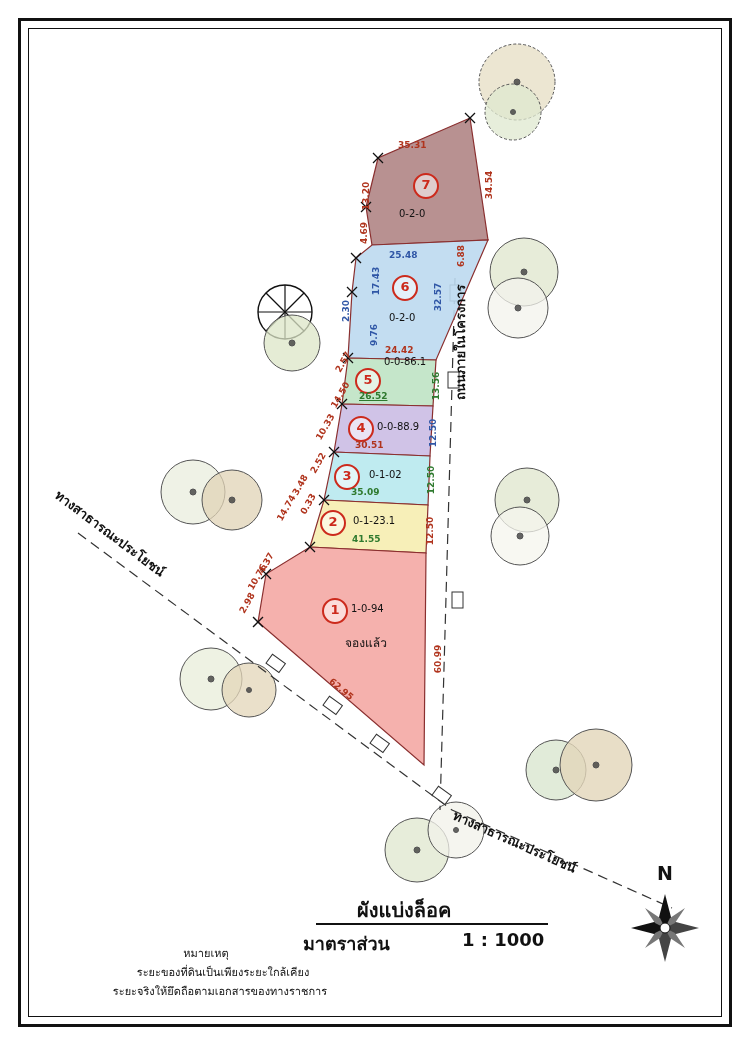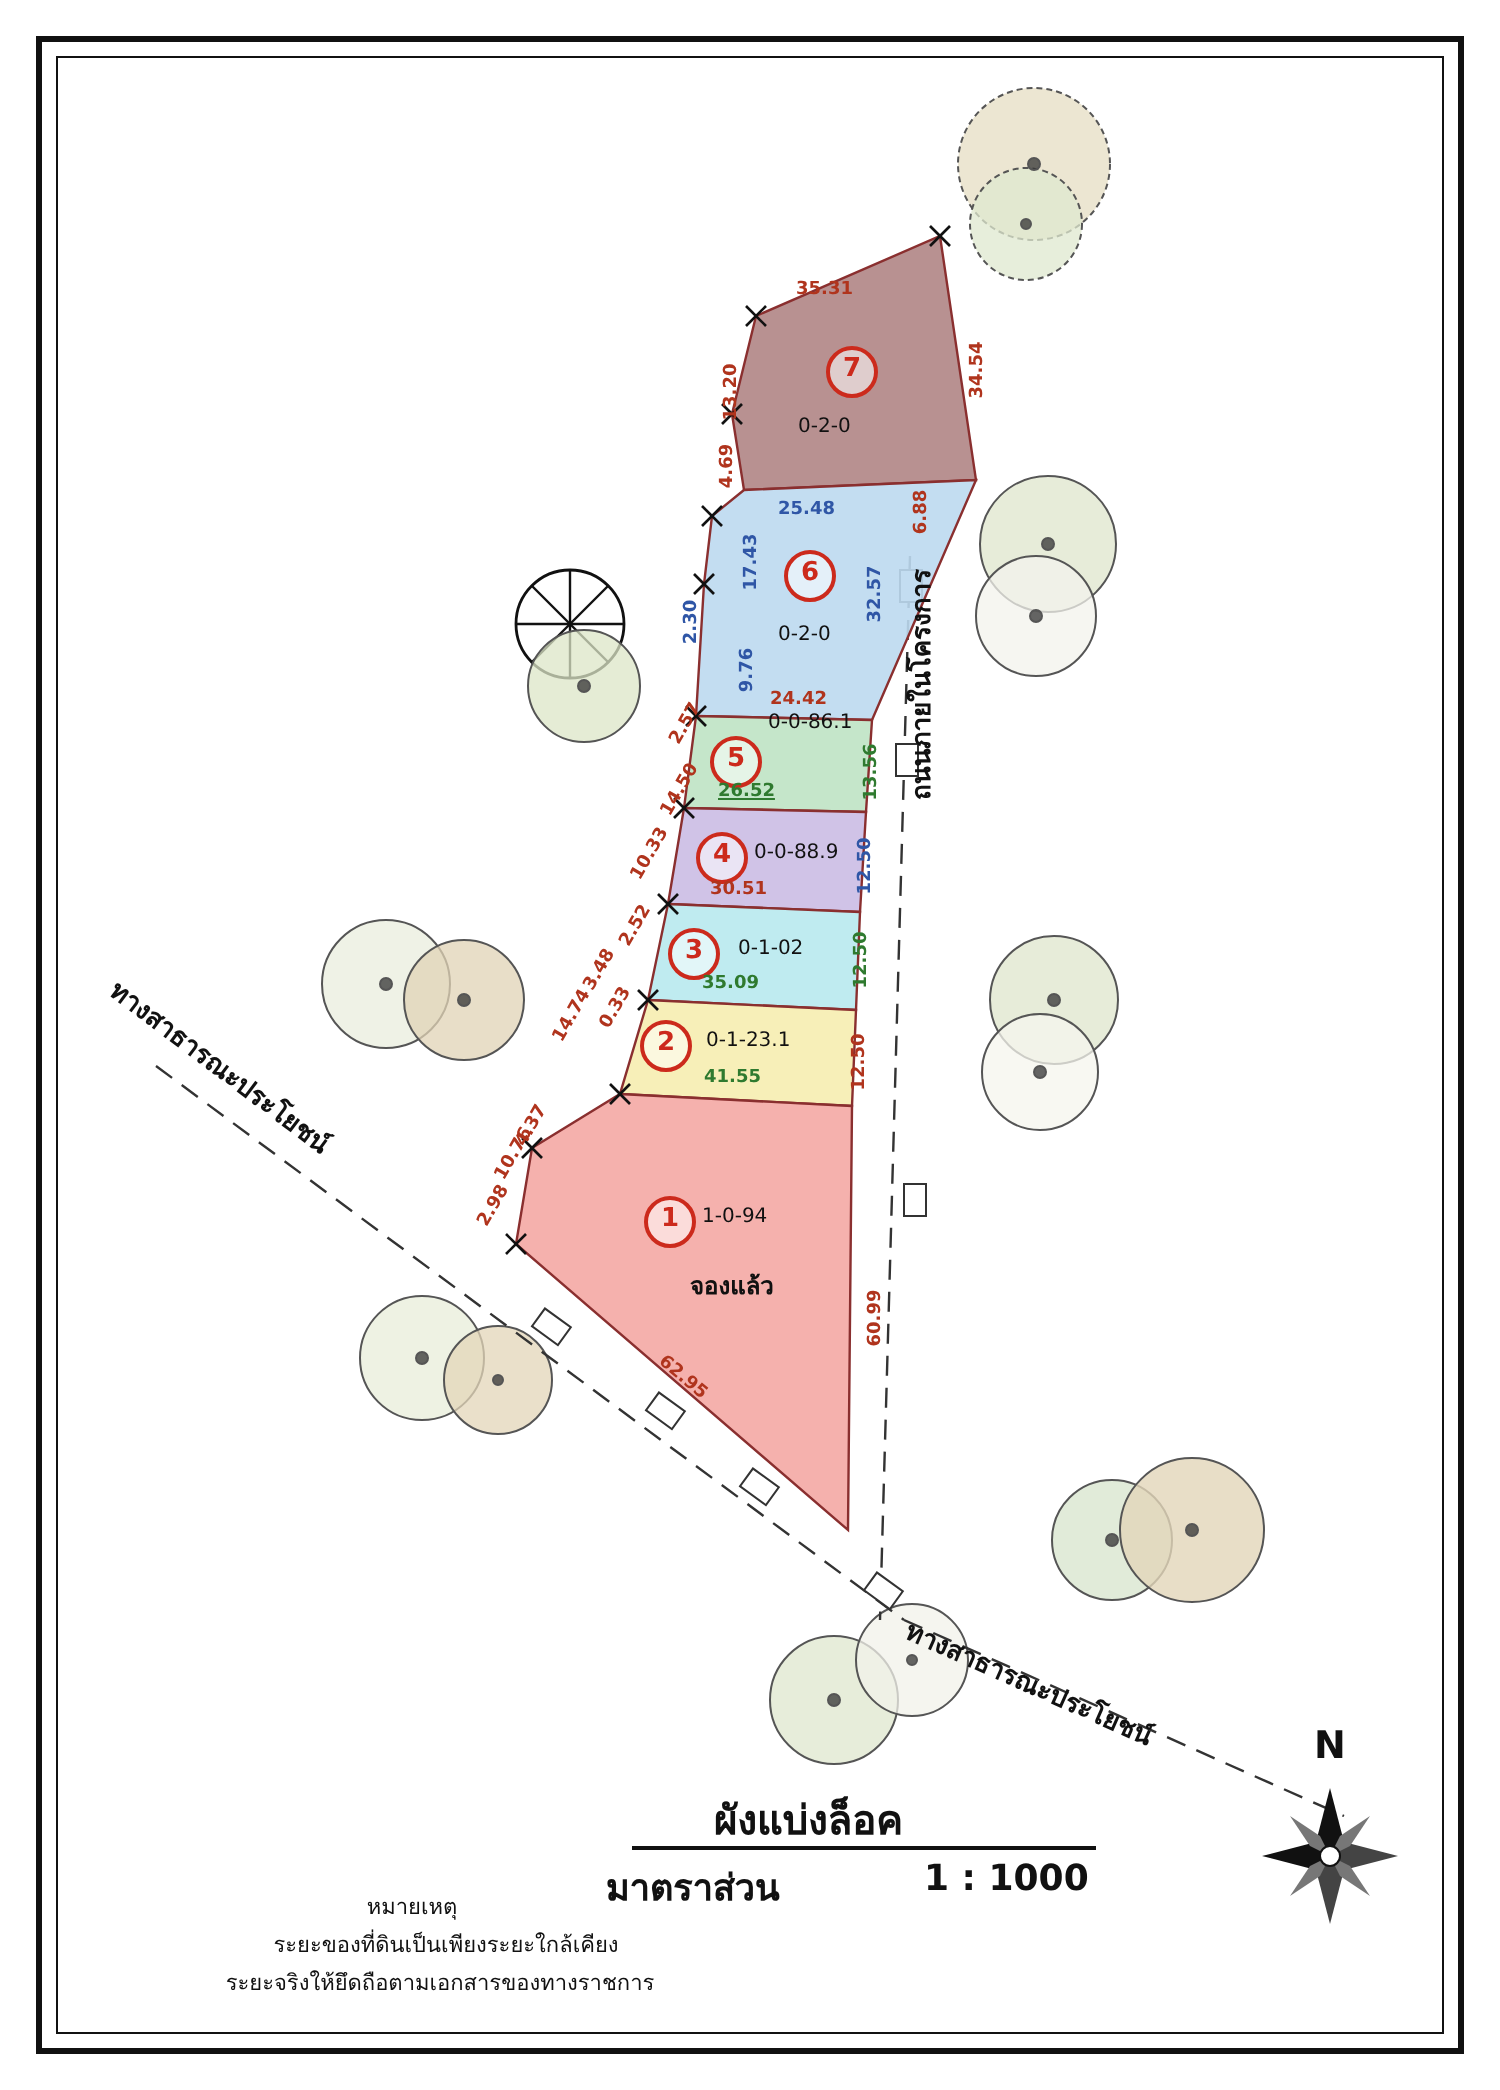--- a/index.html
+++ b/index.html
@@ -1,21 +1,21 @@
 <!DOCTYPE html>
 <html><head>
 <meta charset="utf-8">
 <style>
   html,body{margin:0;padding:0;background:#ffffff;}
   body{width:750px;height:1045px;position:relative;font-family:"DejaVu Sans",sans-serif;overflow:hidden;}
   #stage{position:absolute;left:0;top:0;width:750px;height:1045px;}
   .frame-outer{position:absolute;left:18px;top:18px;width:714px;height:1009px;border:3px solid #111;box-sizing:border-box;}
   .frame-inner{position:absolute;left:28px;top:28px;width:694px;height:989px;border:1px solid #111;box-sizing:border-box;}
   svg{position:absolute;left:0;top:0;width:750px;height:1045px;}
-  .lbl{position:absolute;white-space:nowrap;font-weight:bold;}
+  .lbl{position:absolute;white-space:nowrap;}
   .dimred{color:#b0341d;font-size:9px;font-weight:bold;}
   .dimblue{color:#2f56a6;font-size:9px;font-weight:bold;}
   .dimgreen{color:#2f7a2f;font-size:9px;font-weight:bold;}
   .lotnum{position:absolute;width:22px;height:22px;border:2px solid #cc2a1c;border-radius:50%;color:#cc2a1c;
           font-size:13px;font-weight:bold;text-align:center;line-height:20px;background:rgba(255,255,255,0.55);}
   .lotcode{color:#111;font-size:10px;font-weight:normal;}
   .roadtxt{color:#111;font-weight:bold;}
   .title-th{position:absolute;color:#111;font-weight:bold;}
   .note{position:absolute;color:#111;font-size:11px;text-align:center;}
   .scalebar{position:absolute;border-top:2px solid #111;}

